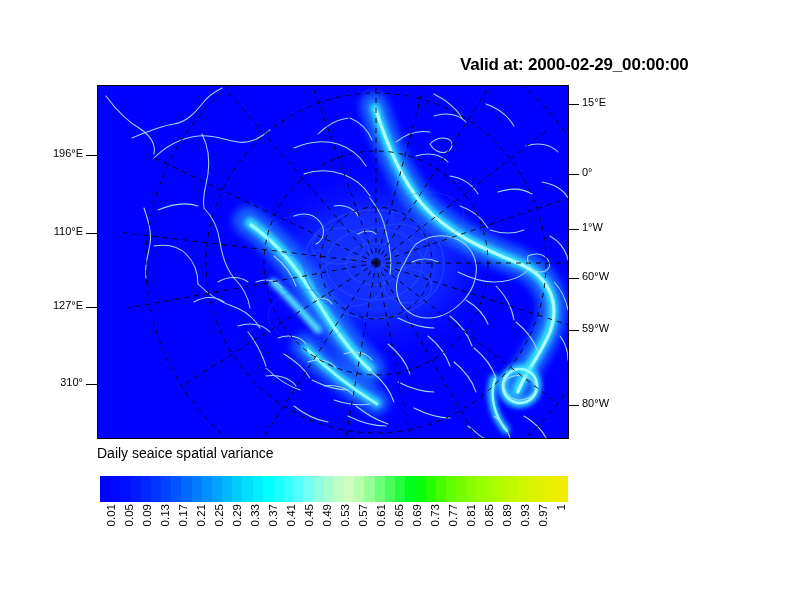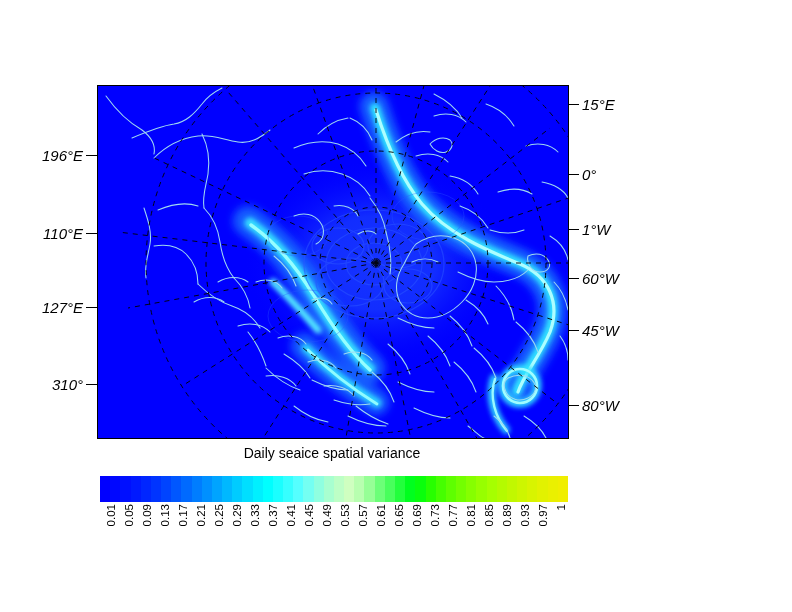--- a/index.html
+++ b/index.html
@@ -23,28 +23,28 @@
     overflow:hidden;
   }
   .plot-frame svg{display:block;}
 
   
   .tick{position:absolute;background:#000;}
   .tick.left{width:11px;height:1px;left:86px;}
   .tick.right{width:11px;height:1px;left:568px;}
 
   
-  .axlab{position:absolute;font-size:15px;white-space:nowrap;font-style:italic;}
+  .axlab{position:absolute;font-size:11px;white-space:nowrap;}
   .axlab.left{text-align:right;right:709px;}
   .axlab.right{text-align:left;left:582px;}
 
   
   .caption{
     position:absolute;left:97px;top:445px;width:470px;
-    text-align:center;font-size:14px;white-space:nowrap;
+    text-align:left;font-size:14px;white-space:nowrap;
   }
 
   
   .cbar-wrap{position:absolute;left:100px;top:476px;width:468px;height:26px;}
   .cbar{display:flex;width:100%;height:100%;}
   .cbar span{flex:1 1 0;height:100%;display:block;}
 
   .cbar-labels{position:absolute;left:100px;top:504px;width:468px;height:60px;}
   .cbar-labels .cl{
     position:absolute;top:0;
@@ -52,20 +52,21 @@
     transform-origin:left top;
     transform:rotate(-90deg) translate(-100%,0);
     white-space:nowrap;
   }
 </style>
 </head>
 <body>
 
 <div id="stage">
 
+  <div class="title">Valid at: 2000-02-29_00:00:00</div>
 
   <div class="plot-frame">
     <svg width="470" height="352" viewBox="0 0 470 352">
       <defs>
         <clipPath id="plotclip">
             <rect x="0" y="0" width="470" height="352"></rect>
           </clipPath>
 
         <radialGradient id="poleVar" cx="0.5" cy="0.5" r="0.5">
           <stop offset="0%" stop-color="#1a3dff"></stop>
@@ -275,21 +276,21 @@
   <div class="tick right" style="top:174px"></div>
   <div class="tick right" style="top:229px"></div>
   <div class="tick right" style="top:278px"></div>
   <div class="tick right" style="top:330px"></div>
   <div class="tick right" style="top:405px"></div>
 
   <div class="axlab right" style="top:96px">15°E</div>
   <div class="axlab right" style="top:166px">0°</div>
   <div class="axlab right" style="top:221px">1°W</div>
   <div class="axlab right" style="top:270px">60°W</div>
-  <div class="axlab right" style="top:322px">45°W</div>
+  <div class="axlab right" style="top:322px">59°W</div>
   <div class="axlab right" style="top:397px">80°W</div>
 
   <div class="caption">Daily seaice spatial variance</div>
 
   <div class="cbar-wrap">
     <div class="cbar" id="cbar-strip">
         <span style="background: rgb(0, 0, 255);"></span>
         <span style="background: rgb(0, 7, 255);"></span>
         <span style="background: rgb(0, 15, 255);"></span>
         <span style="background: rgb(0, 25, 255);"></span>

